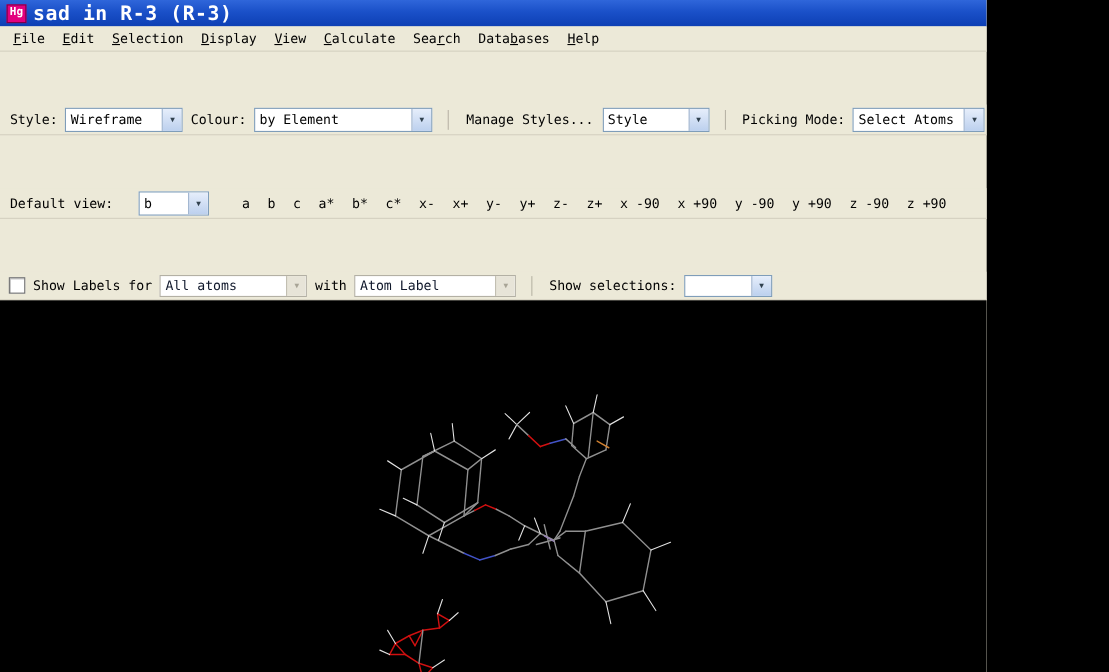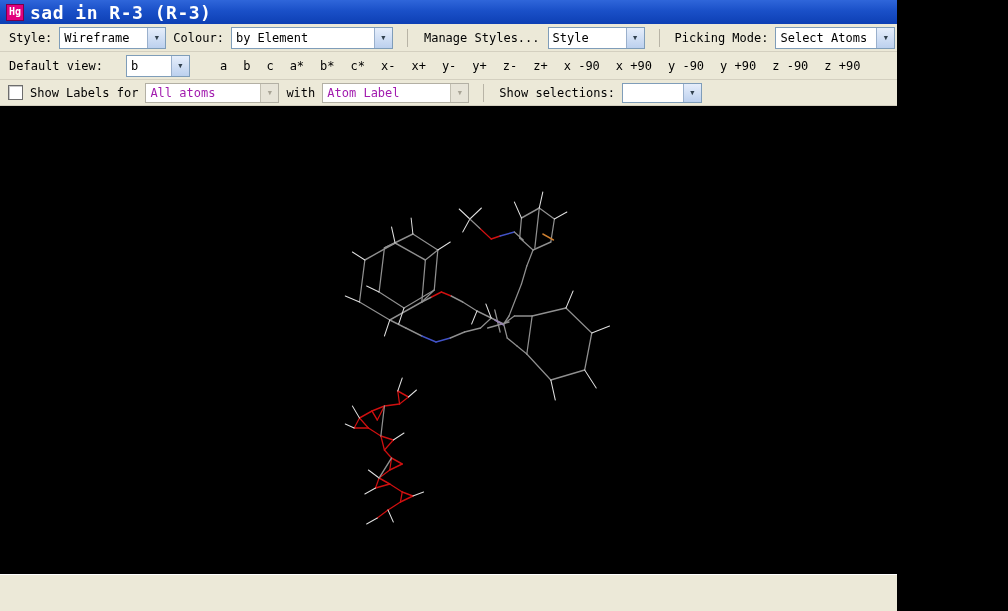--- a/index.html
+++ b/index.html
@@ -12,36 +12,36 @@
   #app-icon{width:16px;height:15px;background:#e2007e;color:#fff;font-weight:bold;font-size:10px;
     display:flex;align-items:center;justify-content:center;border:1px solid #7a0048;line-height:1;}
   #title-text{color:#fff;font-weight:bold;font-size:18px;letter-spacing:0.5px;}
   
   #menubar{height:22px;background:#ece9d8;display:flex;align-items:center;padding-left:4px;
     border-bottom:1px solid #d4d0c0;}
   .menu-item{padding:2px 8px;cursor:default;}
   .menu-item u{text-decoration:underline;}
   
   .toolbar{display:flex;align-items:center;background:#ece9d8;border-bottom:1px solid #d4d0c0;
-    padding-left:8px;gap:6px;white-space:nowrap;overflow:hidden;}
+    padding-left:8px;gap:6px;white-space:nowrap;overflow:hidden;margin-top:48px;}
   #toolbar-style{height:27px;}
   #toolbar-view{height:27px;}
   #toolbar-labels{height:25px;}
   .tb-label{padding:0 1px;}
   .divider{width:1px;height:18px;background:#b8b4a6;margin:0 8px;flex:none;}
   
   .combo{display:inline-flex;align-items:center;background:#fff;border:1px solid #7f9db9;
     height:20px;flex:none;overflow:hidden;}
   .combo .combo-txt{flex:1;padding:0 4px;overflow:hidden;}
   .combo .combo-btn{width:17px;align-self:stretch;background:linear-gradient(180deg,#e6eefb,#bcd0ee);
     border-left:1px solid #9ab0cc;display:flex;align-items:center;justify-content:center;
     font-size:7px;color:#30404e;}
   .combo.small{height:18px;}
   .combo.disabled{border-color:#b3b0a4;}
-  .combo.disabled .combo-txt{color:#a21caf;}
+  .combo.disabled .combo-txt{color:#0f172a;}
   .combo.disabled .combo-btn{background:#e7e4d8;border-left-color:#c2bfb2;color:#a8a496;}
   
   .flatbtn{flex:none;padding:1px 2px;cursor:default;}
   
   .disabled-text{color:#a39f93;}
   
   .checkbox{width:13px;height:13px;background:#fff;border:1px solid #6d6d6d;flex:none;
     box-shadow:inset 1px 1px 0 #c9c9c9;}
   
   #canvas{height:468px;background:#000;position:relative;}
@@ -52,20 +52,31 @@
 </head>
 <body>
 
 <div id="window">
 
   <div id="titlebar">
     <div id="app-icon">Hg</div>
     <div id="title-text">sad in R-3 (R-3)</div>
   </div>
 
+  <div id="menubar">
+      <div class="menu-item"><u>F</u>ile</div>
+      <div class="menu-item"><u>E</u>dit</div>
+      <div class="menu-item"><u>S</u>election</div>
+      <div class="menu-item"><u>D</u>isplay</div>
+      <div class="menu-item"><u>V</u>iew</div>
+      <div class="menu-item"><u>C</u>alculate</div>
+      <div class="menu-item">Sea<u>r</u>ch</div>
+      <div class="menu-item">Data<u>b</u>ases</div>
+      <div class="menu-item"><u>H</u>elp</div>
+    </div>
 
   <div id="toolbar-style" class="toolbar">
     <span class="tb-label">Style:</span>
     <div class="combo" style="width:105px">
       <span class="combo-txt">Wireframe</span>
       <span class="combo-btn">▼</span>
     </div>
     <span class="tb-label">Colour:</span>
     <div class="combo" style="width:160px">
       <span class="combo-txt">by Element</span>

